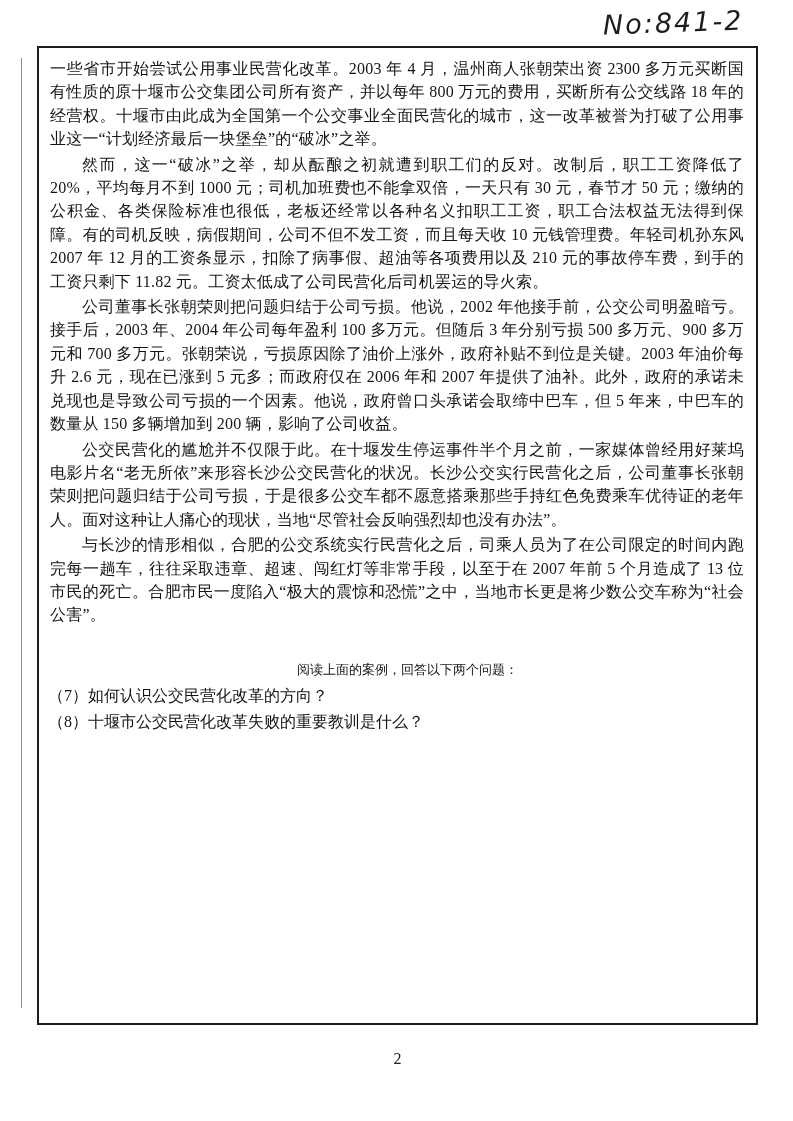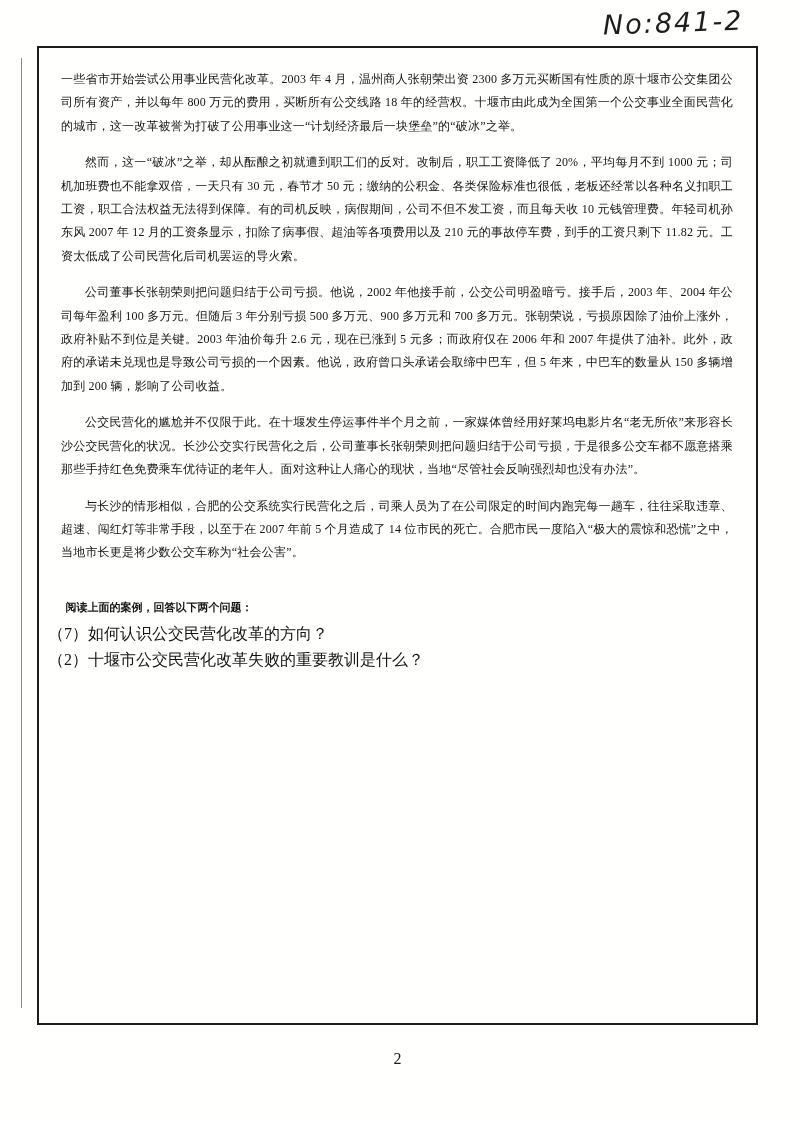--- a/index.html
+++ b/index.html
@@ -43,36 +43,37 @@
     position: absolute;
     left: 37px;
     top: 46px;
     width: 721px;
     height: 979px;
     box-sizing: border-box;
     border: 2px solid #1c1c1c;
     padding: 7px 10px 0 9px;
   }
   .para {
-    margin: 13px;
-    font-size: 12px;
+    margin: 2px;
+    font-size: 16px;
     line-height: 23.4px;
     text-align: justify;
     text-indent: 2em;
     letter-spacing: 0.2px;
   }
   .para.first {
     text-indent: 0;
   }
   .prompt {
     margin: 30px 0 0 0;
-    font-size: 11px;
+    font-size: 13px;
     line-height: 25px;
     text-indent: 1.6em;
-    font-weight: 700;
+    font-weight: 400;
+    text-align: center;
   }
   .question {
     margin: 1px 0 0 0;
     font-size: 16px;
     line-height: 25px;
     text-indent: 0;
     font-weight: 500;
   }
   
   .page-number {
@@ -97,25 +98,25 @@
   <div class="content-box">
 
     <p class="para first">一些省市开始尝试公用事业民营化改革。2003 年 4 月，温州商人张朝荣出资 2300 多万元买断国有性质的原十堰市公交集团公司所有资产，并以每年 800 万元的费用，买断所有公交线路 18 年的经营权。十堰市由此成为全国第一个公交事业全面民营化的城市，这一改革被誉为打破了公用事业这一“计划经济最后一块堡垒”的“破冰”之举。</p>
 
     <p class="para">然而，这一“破冰”之举，却从酝酿之初就遭到职工们的反对。改制后，职工工资降低了 20%，平均每月不到 1000 元；司机加班费也不能拿双倍，一天只有 30 元，春节才 50 元；缴纳的公积金、各类保险标准也很低，老板还经常以各种名义扣职工工资，职工合法权益无法得到保障。有的司机反映，病假期间，公司不但不发工资，而且每天收 10 元钱管理费。年轻司机孙东风 2007 年 12 月的工资条显示，扣除了病事假、超油等各项费用以及 210 元的事故停车费，到手的工资只剩下 11.82 元。工资太低成了公司民营化后司机罢运的导火索。</p>
 
     <p class="para">公司董事长张朝荣则把问题归结于公司亏损。他说，2002 年他接手前，公交公司明盈暗亏。接手后，2003 年、2004 年公司每年盈利 100 多万元。但随后 3 年分别亏损 500 多万元、900 多万元和 700 多万元。张朝荣说，亏损原因除了油价上涨外，政府补贴不到位是关键。2003 年油价每升 2.6 元，现在已涨到 5 元多；而政府仅在 2006 年和 2007 年提供了油补。此外，政府的承诺未兑现也是导致公司亏损的一个因素。他说，政府曾口头承诺会取缔中巴车，但 5 年来，中巴车的数量从 150 多辆增加到 200 辆，影响了公司收益。</p>
 
     <p class="para">公交民营化的尴尬并不仅限于此。在十堰发生停运事件半个月之前，一家媒体曾经用好莱坞电影片名“老无所依”来形容长沙公交民营化的状况。长沙公交实行民营化之后，公司董事长张朝荣则把问题归结于公司亏损，于是很多公交车都不愿意搭乘那些手持红色免费乘车优待证的老年人。面对这种让人痛心的现状，当地“尽管社会反响强烈却也没有办法”。</p>
 
-    <p class="para">与长沙的情形相似，合肥的公交系统实行民营化之后，司乘人员为了在公司限定的时间内跑完每一趟车，往往采取违章、超速、闯红灯等非常手段，以至于在 2007 年前 5 个月造成了 14 位市民的死亡。合肥市民一度陷入“极大的震惊和恐慌”之中，当地市长更是将少数公交车称为“社会公害”。</p>
+    <p class="para">与长沙的情形相似，合肥的公交系统实行民营化之后，司乘人员为了在公司限定的时间内跑完每一趟车，往往采取违章、超速、闯红灯等非常手段，以至于在 2007 年前 5 个月造成了 13 位市民的死亡。合肥市民一度陷入“极大的震惊和恐慌”之中，当地市长更是将少数公交车称为“社会公害”。</p>
 
     <p class="prompt">阅读上面的案例，回答以下两个问题：</p>
 
     <p class="question">（7）如何认识公交民营化改革的方向？</p>
 
-    <p class="question">（2）十堰市公交民营化改革失败的重要教训是什么？</p>
+    <p class="question">（8）十堰市公交民营化改革失败的重要教训是什么？</p>
 
   </div>
 
   <div class="page-number">2</div>
 
 </div>
 
 </body></html>

